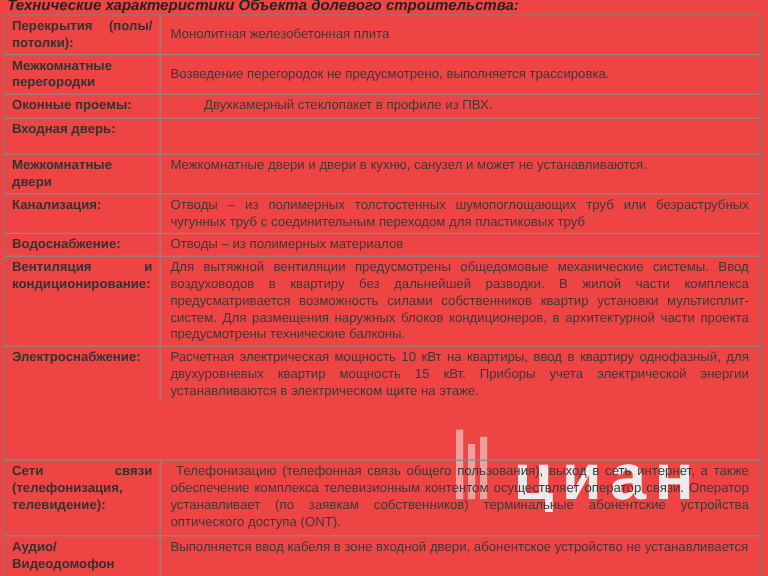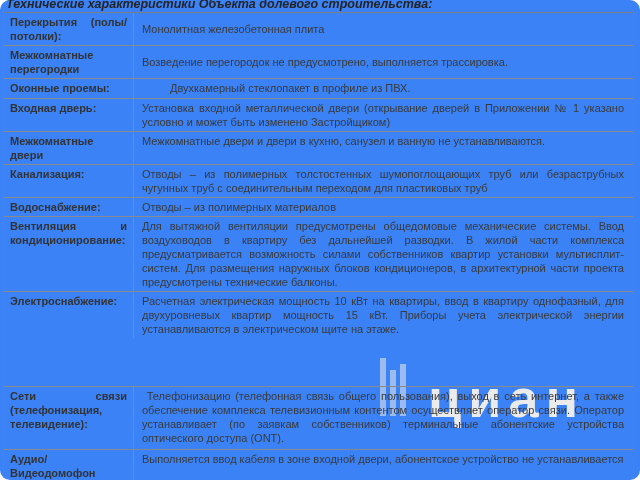--- a/index.html
+++ b/index.html
@@ -7,22 +7,21 @@
   body {
     font-family: "Liberation Sans", "DejaVu Sans", sans-serif;
     color: #3a3a3a;
     position: relative;
   }
   .page {
     position: relative;
     width: 640px;
     height: 480px;
     overflow: hidden;
-    background: #3b82f6;
-    border-radius: 10px;
+    background: #ef4444;
   }
   .doc-title {
     margin: -3px 0 1px 6px;
     font-size: 12.5px;
     line-height: 14px;
     font-weight: bold;
     font-style: italic;
     color: #242424;
     white-space: nowrap;
     position: relative;
@@ -135,28 +134,25 @@
         </div>
       </div>
       <div class="spec-row">
         <div class="cell-label">Оконные проемы:</div>
         <div class="cell-value">
           <span>Двухкамерный стеклопакет в профиле из ПВХ.</span>
         </div>
       </div>
       <div class="spec-row">
         <div class="cell-label">Входная дверь:</div>
-        <div class="cell-value">
-          <span>Установка входной металлической двери (открывание дверей в Приложении № 1 указано условно и может быть изменено Застройщиком)</span>
-        </div>
       </div>
       <div class="spec-row">
         <div class="cell-label">Межкомнатные двери</div>
         <div class="cell-value">
-          <span>Межкомнатные двери и двери в кухню, санузел и ванную не устанавливаются.</span>
+          <span>Межкомнатные двери и двери в кухню, санузел и может не устанавливаются.</span>
         </div>
       </div>
       <div class="spec-row">
         <div class="cell-label">Канализация:</div>
         <div class="cell-value">
           <span>Отводы – из полимерных толстостенных шумопоглощающих труб или безраструбных чугунных труб с соединительным переходом для пластиковых труб</span>
         </div>
       </div>
       <div class="spec-row">
         <div class="cell-label">Водоснабжение:</div>

